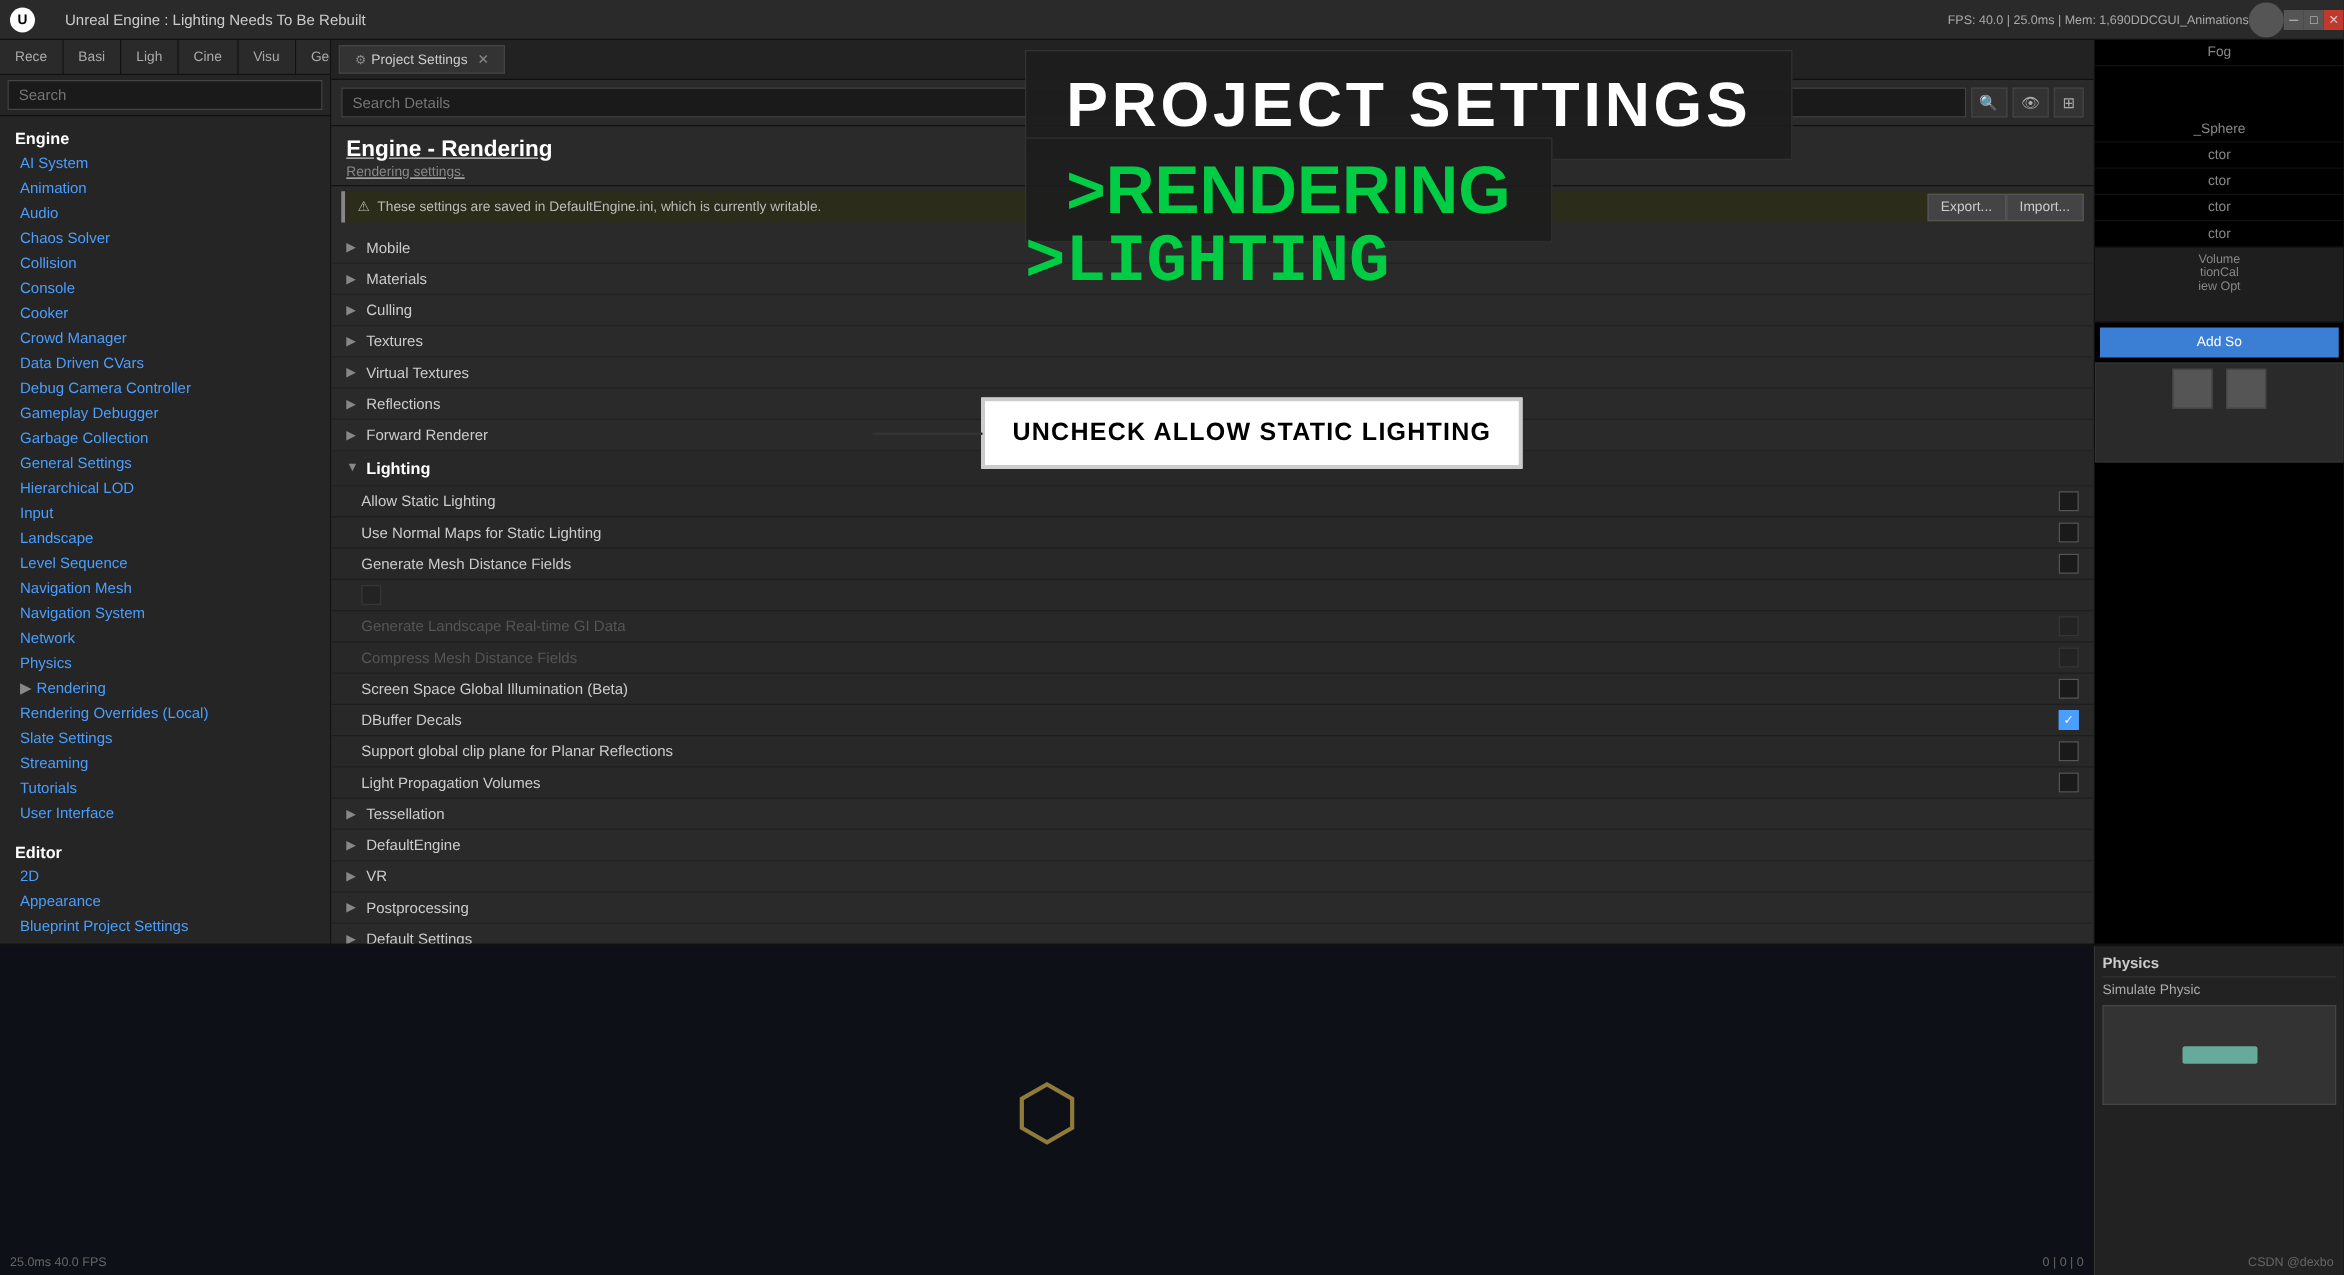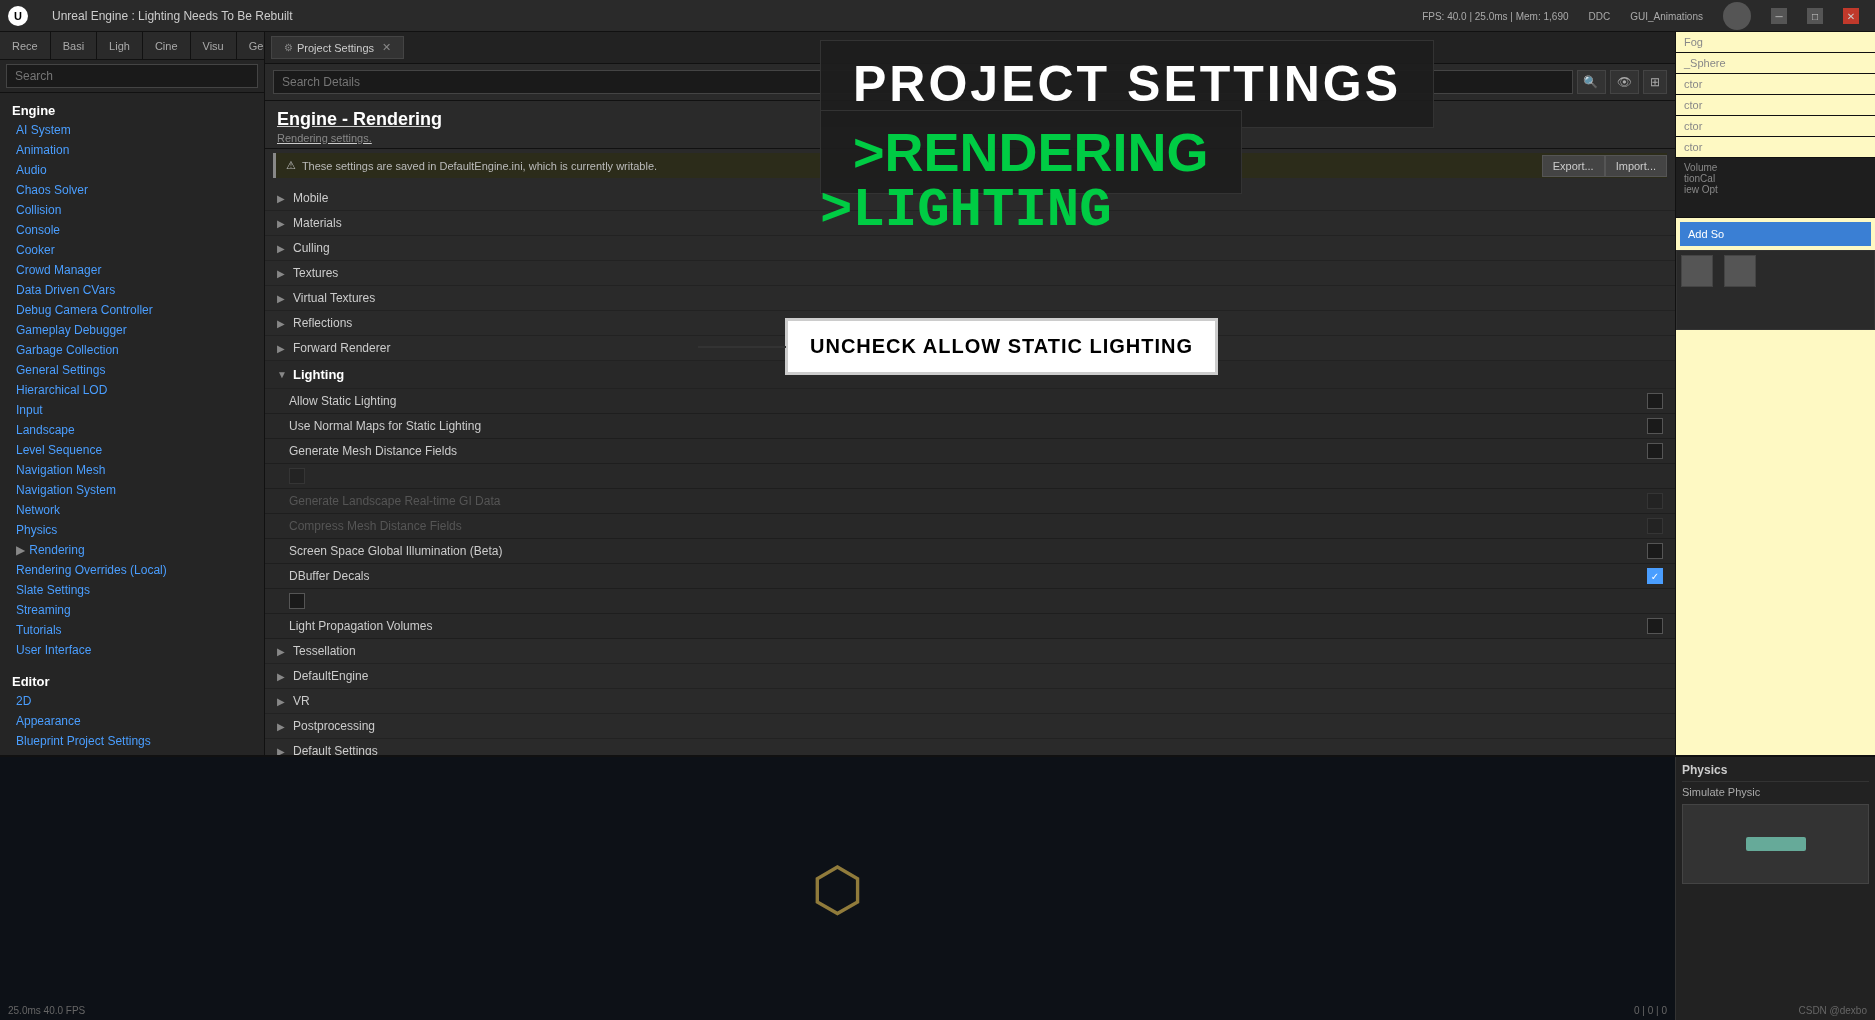--- a/index.html
+++ b/index.html
@@ -29,22 +29,22 @@
       font-size: 12px;
       margin-left: 24px;
     }
     .title-bar-right {
       position: absolute;
       right: 0;
       top: 0;
       height: 32px;
       display: flex;
       align-items: center;
-      gap: 20px;
-      padding-right: 16px;
+      gap: 0;
+      padding-right: 0;
     }
     .win-btn {
       width: 16px;
       height: 16px;
       background: #555;
       border: none;
       cursor: pointer;
       display: inline-flex;
       align-items: center;
       justify-content: center;
@@ -272,23 +272,24 @@
       font-size: 10px;
     }
     .setting-checkbox.disabled {
       opacity: 0.3;
       cursor: not-allowed;
     }
 
     
     .right-panel {
       width: 200px;
-      background: #fef9c3;
+      background: #000000;
       border-left: 1px solid #111;
       overflow-y: auto;
+      text-align: center;
     }
 
     
     .nav-tabs {
       display: flex;
       gap: 0;
       height: 28px;
       border-bottom: 1px solid #111;
     }
     .nav-tab {
@@ -533,20 +534,21 @@
           <span class="setting-label">Screen Space Global Illumination (Beta)</span>
           <div class="setting-checkbox"></div>
         </div>
 
         <div class="setting-row">
           <span class="setting-label">DBuffer Decals</span>
           <div class="setting-checkbox checked"></div>
         </div>
 
         <div class="setting-row">
+          <span class="setting-label">Support global clip plane for Planar Reflections</span>
           <div class="setting-checkbox"></div>
         </div>
 
         <div class="setting-row">
           <span class="setting-label">Light Propagation Volumes</span>
           <div class="setting-checkbox"></div>
         </div>
       </div>
 
       <div class="category-row">
@@ -582,21 +584,21 @@
       <div class="category-row">
         <span class="category-arrow">▶</span>
         <span>Debugging</span>
       </div>
 
     </div>
   </div>
 
   <div class="right-panel">
     <div style="padding:4px 8px;border-bottom:1px solid #111;font-size:11px;color:#888;">Fog</div>
-    <div style="padding:4px 8px;border-bottom:1px solid #111;font-size:11px;color:#888;">_Sphere</div>
+    <div style="padding:4px 8px;border-bottom:1px solid #111;font-size:11px;color:#888;margin-top:40px;">_Sphere</div>
     <div style="padding:4px 8px;border-bottom:1px solid #111;font-size:11px;color:#888;">ctor</div>
     <div style="padding:4px 8px;border-bottom:1px solid #111;font-size:11px;color:#888;">ctor</div>
     <div style="padding:4px 8px;border-bottom:1px solid #111;font-size:11px;color:#888;">ctor</div>
     <div style="padding:4px 8px;border-bottom:1px solid #111;font-size:11px;color:#888;">ctor</div>
     <div style="height:60px;background:#1e1e1e;border-bottom:1px solid #111;padding:4px 8px;">
       <div style="font-size:10px;color:#888;">Volume</div>
       <div style="font-size:10px;color:#888;">tionCal</div>
       <div style="font-size:10px;color:#888;">iew Opt</div>
     </div>
     <div style="margin:4px;background:#3a7fd4;padding:6px 8px;font-size:11px;color:#fff;cursor:pointer;">

